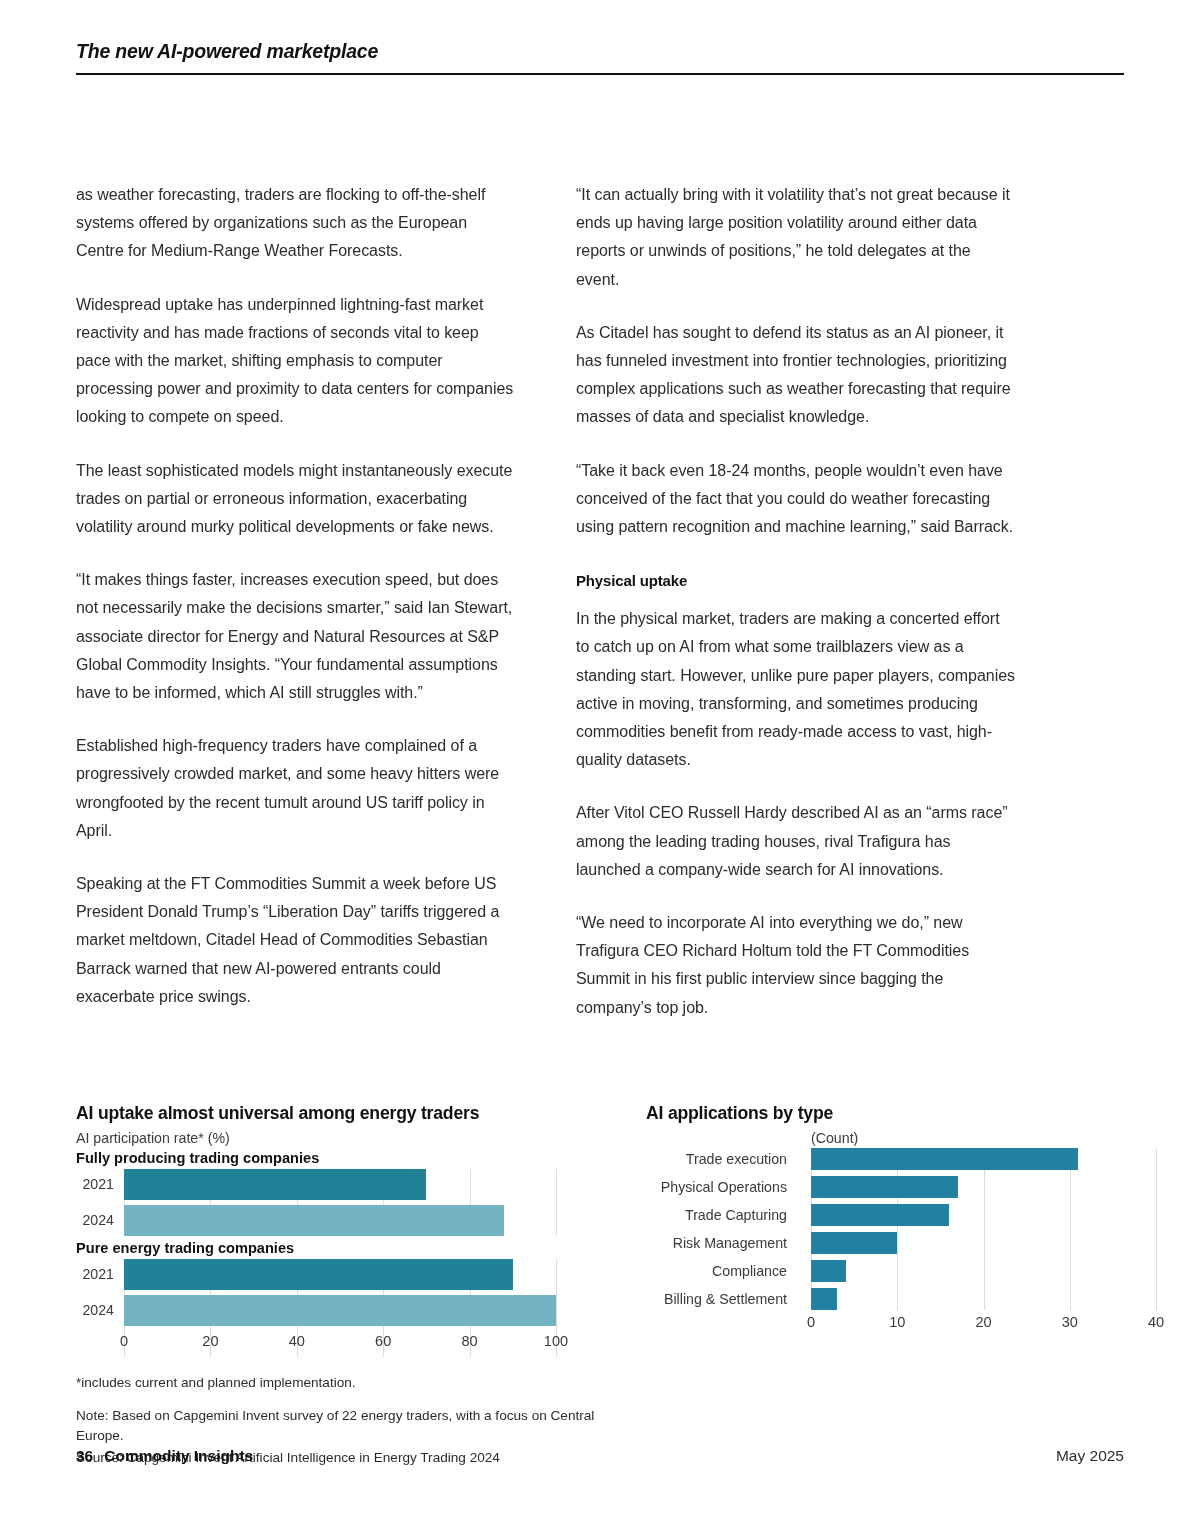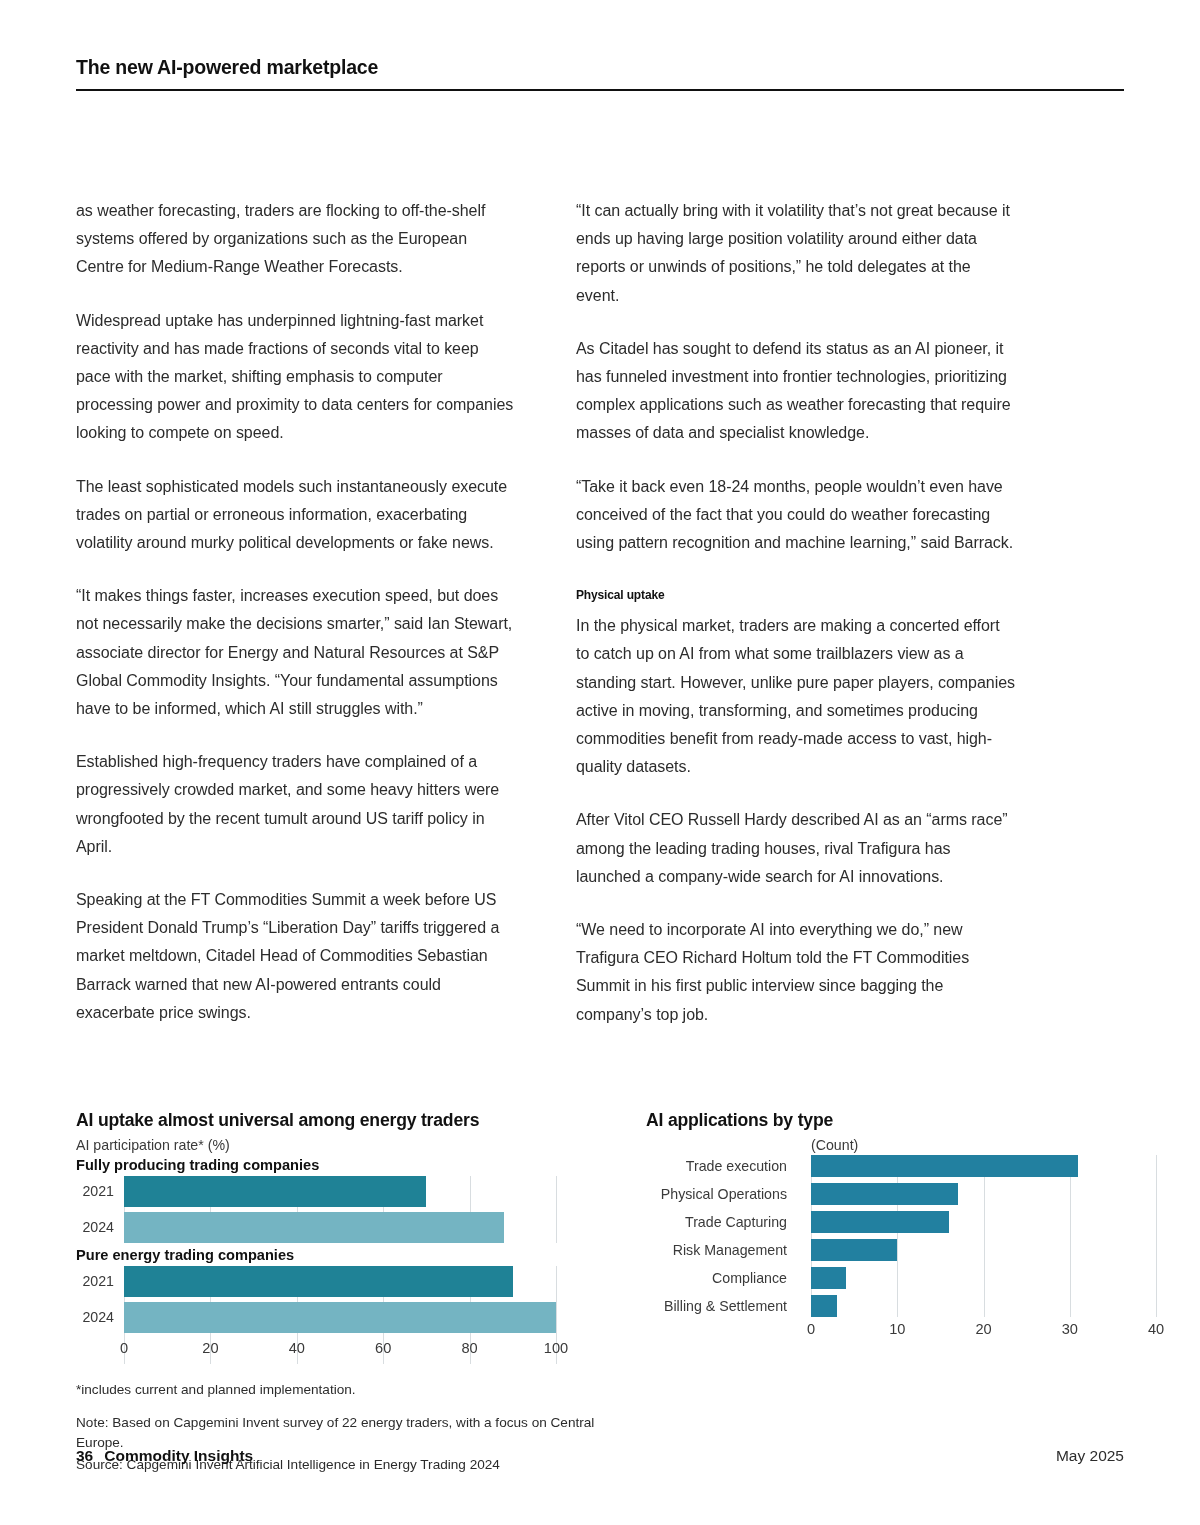--- a/index.html
+++ b/index.html
@@ -18,21 +18,22 @@
   .page {
     position: relative;
     width: 1200px;
     height: 1525px;
     box-sizing: border-box;
     padding: 0 76px;
   }
 
   
   .header {
-    padding-top: 56px;
+    padding-top: 40px;
+    font-style: italic;
   }
   .header-title {
     font-size: 19.5px;
     font-weight: bold;
     letter-spacing: -0.2px;
     color: #111111;
     padding-bottom: 10px;
   }
   .header-rule {
     border-bottom: 2.2px solid #111111;
@@ -50,24 +51,24 @@
     flex: 0 0 440px;
   }
   .col p {
     margin: 0 0 25px 0;
     font-size: 16px;
     line-height: 28.2px;
     color: #2c2c2c;
     letter-spacing: -0.05px;
   }
   .subhead {
-    font-size: 12px;
-    font-weight: bold;
-    color: #111111;
-    margin: 31px 0 10px 0;
+    font-size: 15px;
+    font-weight: bold;
+    color: #111111;
+    margin: 31px 0 16px 0;
     letter-spacing: -0.15px;
   }
 
   
   .charts {
     display: flex;
     margin-top: 56px;
     gap: 50px;
   }
   .chart-block {
@@ -222,21 +223,21 @@
 
   <div class="header">
     <div class="header-title">The new AI-powered marketplace</div>
     <div class="header-rule"></div>
   </div>
 
   <div class="columns">
     <div class="col">
       <p>as weather forecasting, traders are flocking to off-the-shelf systems offered by organizations such as the European Centre for Medium-Range Weather Forecasts.</p>
       <p>Widespread uptake has underpinned lightning-fast market reactivity and has made fractions of seconds vital to keep pace with the market, shifting emphasis to computer processing power and proximity to data centers for companies looking to compete on speed.</p>
-      <p>The least sophisticated models such instantaneously execute trades on partial or erroneous information, exacerbating volatility around murky political developments or fake news.</p>
+      <p>The least sophisticated models might instantaneously execute trades on partial or erroneous information, exacerbating volatility around murky political developments or fake news.</p>
       <p>“It makes things faster, increases execution speed, but does not necessarily make the decisions smarter,” said Ian Stewart, associate director for Energy and Natural Resources at S&amp;P Global Commodity Insights. “Your fundamental assumptions have to be informed, which AI still struggles with.”</p>
       <p>Established high-frequency traders have complained of a progressively crowded market, and some heavy hitters were wrongfooted by the recent tumult around US tariff policy in April.</p>
       <p>Speaking at the FT Commodities Summit a week before US President Donald Trump’s “Liberation Day” tariffs triggered a market meltdown, Citadel Head of Commodities Sebastian Barrack warned that new AI-powered entrants could exacerbate price swings.</p>
     </div>
     <div class="col">
       <p>“It can actually bring with it volatility that’s not great because it ends up having large position volatility around either data reports or unwinds of positions,” he told delegates at the event.</p>
       <p>As Citadel has sought to defend its status as an AI pioneer, it has funneled investment into frontier technologies, prioritizing complex applications such as weather forecasting that require masses of data and specialist knowledge.</p>
       <p>“Take it back even 18-24 months, people wouldn’t even have conceived of the fact that you could do weather forecasting using pattern recognition and machine learning,” said Barrack.</p>
       <h2 class="subhead">Physical uptake</h2>
       <p>In the physical market, traders are making a concerted effort to catch up on AI from what some trailblazers view as a standing start. However, unlike pure paper players, companies active in moving, transforming, and sometimes producing commodities benefit from ready-made access to vast, high-quality datasets.</p>

